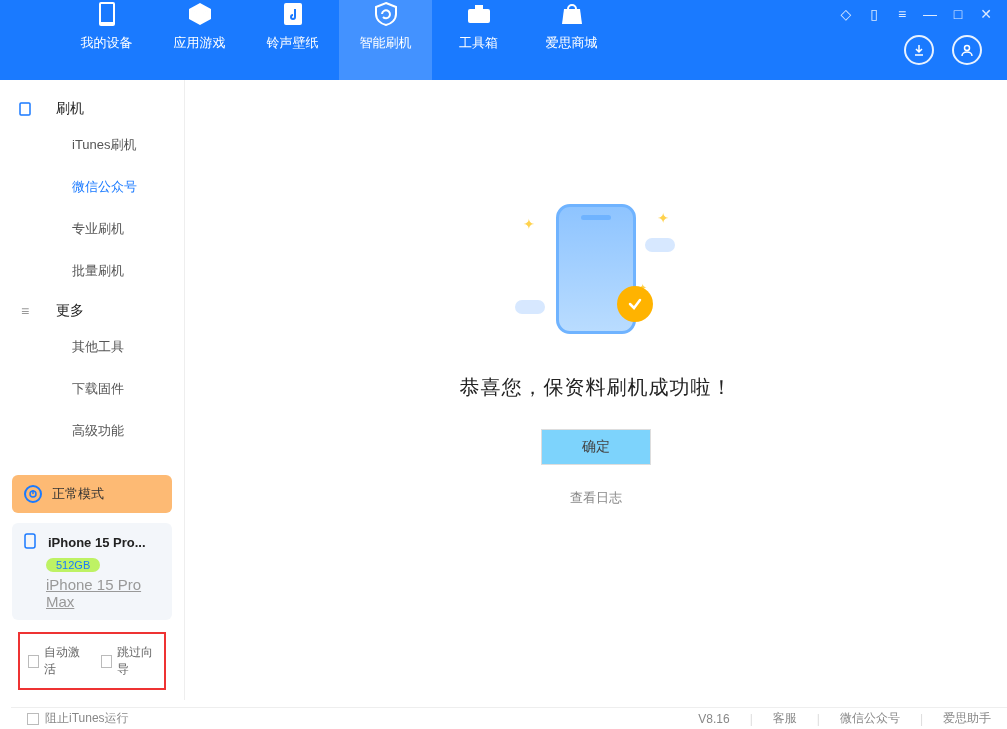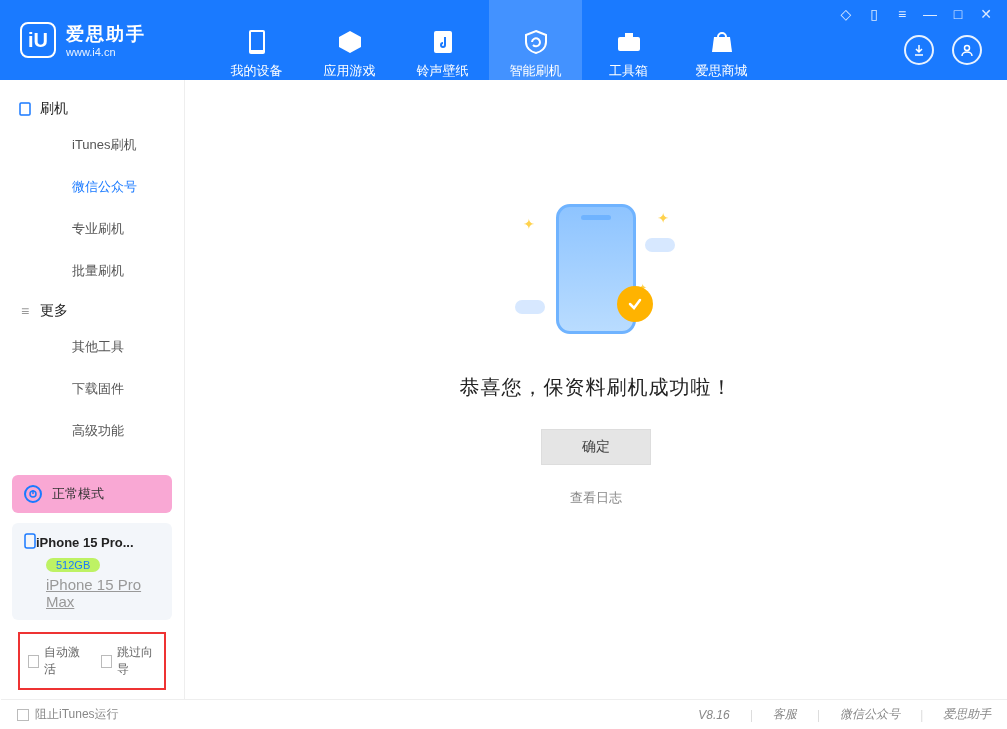--- a/index.html
+++ b/index.html
@@ -6,81 +6,74 @@
     body { width: 1007px; height: 729px; background: #fff; overflow: hidden; position: relative; }
     
     .header { height: 80px; background: linear-gradient(to right, #1a7aff, #1a7aff); display: flex; align-items: center; padding: 0 20px; position: relative; }
     .logo-area { display: flex; align-items: center; width: 150px;}
     .logo-icon { width: 36px; height: 36px; border: 2px solid #fff; border-radius: 8px; display: flex; align-items: center; justify-content: center; color: #fff; font-weight: bold; font-size: 20px; }
     .logo-text { color: #fff; margin-left: 10px; }
     .logo-text .title { font-size: 18px; font-weight: bold; letter-spacing: 2px; }
     .logo-text .subtitle { font-size: 11px; opacity: .9; }
     
     .nav { display: flex; height: 100%; margin-left: 40px; }
-    .nav-item { width: 93px; height: 100%; display: flex; flex-direction: column; align-items: center; justify-content: flex-end; color: #fff; font-size: 13px; cursor: pointer; }
+    .nav-item { width: 93px; height: 100%; display: flex; flex-direction: column; align-items: center; justify-content: flex-start; color: #fff; font-size: 13px; cursor: pointer; }
     .nav-item.active { background: rgba(255,255,255,.18); }
     .nav-icon { width: 28px; height: 28px; display: flex; align-items: center; justify-content: center; margin-bottom: 6px; }
     .nav-icon svg { fill: #fff; }
     
     .top-right { position: absolute; right: 12px; top: 6px; display: flex; gap: 10px; align-items: center; }
     .top-right .wbtn { color: #fff; opacity: .85; cursor: pointer; font-size: 14px; width: 18px; text-align: center; }
     .header-circles { position: absolute; right: 25px; bottom: 15px; display: flex; gap: 18px; }
     .circle-btn { width: 30px; height: 30px; border: 2px solid rgba(255,255,255,.9); border-radius: 50%; display: flex; align-items: center; justify-content: center; cursor: pointer; }
     .circle-btn svg { fill: #fff; }
     
     .body { display: flex; height: 620px; }
     .sidebar { width: 185px; border-right: 1px solid #eee; padding-top: 10px; display: flex; flex-direction: column; }
-    .side-group { padding: 10px 18px 6px; font-size: 14px; color: #222; font-weight: 500; display: flex; align-items: center; gap: 8px; }
+    .side-group { padding: 10px 18px 6px; font-size: 14px; color: #222; font-weight: 500; display: flex; align-items: center; gap: 24px; }
     .side-group .gicon { width: 14px; height: 14px; display: inline-flex; align-items: center; justify-content: center; }
     .side-item { padding: 12px 0 12px 48px; font-size: 13px; color: #555; cursor: pointer; margin-left: 24px; }
     .side-item.active { color: #1a7aff; }
     
     .side-bottom { margin-top: auto; padding: 0 12px 10px; }
-    .mode-pill { background: #f9a8d4; border-radius: 6px; padding: 10px 12px; display: flex; align-items: flex-start; gap: 10px; font-size: 13px; color: #333; margin-bottom: 10px; }
+    .mode-pill { background: #fdba74; border-radius: 6px; padding: 10px 12px; display: flex; align-items: flex-start; gap: 10px; font-size: 13px; color: #333; margin-bottom: 10px; }
     .mode-pill .micon { width: 18px; height: 18px; border-radius: 50%; border: 2px solid #1a7aff; display:flex; align-items:center; justify-content:center; }
     .device-card { background: #f3f6fa; border-radius: 6px; padding: 10px 12px; font-size: 13px; }
-    .device-card .dname { font-weight: bold; color: #222; display:flex; align-items:center; gap:0;}
+    .device-card .dname { font-weight: bold; color: #222; display:flex; align-items:center; gap:12px;}
     .storage-badge { background: #bef264; color: #1a7aff; border-radius: 10px; padding: 1px 10px; font-size: 11px; display: inline-block; margin: 6px 0 4px 22px; }
     .device-card .dmodel { color: #999; font-size: 15px; margin-left: 22px; text-decoration: underline;}
     
     .redbox { border: 2px solid #e33; margin: 12px 6px 0; padding: 10px 8px; display: flex; gap: 18px; font-size: 12px; color: #666; }
     .chk { display: flex; align-items: center; gap: 5px; }
     .chk .box { width: 13px; height: 13px; border: 1px solid #bbb; }
     
     .main { flex: 1; position: relative; display:flex; flex-direction:column; align-items:center; justify-content:center; padding-bottom:80px;}
     .success-illust { width: 170px; height: 150px; position:relative; display:flex; align-items:center; justify-content:center; margin-bottom:30px;}
     .phone { width: 80px; height: 130px; border-radius: 14px; background: linear-gradient(180deg,#8ec4ff,#b9dcff); border: 3px solid #6fb3ff; position:relative;}
     .phone::before{content:""; position:absolute; top:8px; left:50%; transform:translateX(-50%); width:30px; height:5px; background:#6fb3ff; border-radius:3px;}
     .check-badge{position:absolute; right:28px; bottom:22px; width:36px; height:36px; background:#ffb300; border-radius:50%; display:flex; align-items:center; justify-content:center;}
     .spark{position:absolute; color:#ffd24d; font-size:14px;}
     .spark.s1{left:12px; top:22px;} .spark.s2{right:12px; top:16px;} .spark.s3{right:34px; top:88px; font-size:10px;}
     .cloud{position:absolute; width:30px; height:14px; background:#d7e8ff; border-radius:10px;}
     .cloud.c1{left:4px; bottom:30px;} .cloud.c2{right:6px; top:44px;}
     
     .success-title { font-size: 20px; color: #222; letter-spacing: 1px; margin-bottom: 28px;}
-    .ok-btn { border: 1px solid #ddd; background:#e5e5e5; padding: 8px 40px; font-size: 14px; color:#444; cursor:pointer; margin-bottom: 24px;}
+    .ok-btn { border: 1px solid #ddd; background:#7dd3fc; padding: 8px 40px; font-size: 14px; color:#444; cursor:pointer; margin-bottom: 24px;}
     .view-log { color:#888; font-size:13px; cursor:pointer;}
     
-    .footer { position:absolute; bottom:0; left:1px; right:0; height:30px; border-top:1px solid #eee; display:flex; align-items:center; padding: 0 16px; font-size:12px; color:#888;}
+    .footer { position:absolute; bottom:0; left:11px; right:0; height:22px; border-top:1px solid #eee; display:flex; align-items:center; padding: 0 16px; font-size:12px; color:#888;}
     .footer .fleft{ display:flex; align-items:center; gap:6px;}
-    .footer .fright{ margin-left:auto; display:flex; align-items:center; gap:20px;font-style:italic;}
+    .footer .fright{ margin-left:auto; display:flex; align-items:center; gap:20px;}
     .footer .sep{ color:#ddd;}
     .cb { width: 12px; height: 12px; border: 1px solid #bbb; display:inline-block; }
   </style>
 </head>
 <body>
 
 <div class="header">
-  <div class="logo-area">
-    <div class="logo-icon">iU</div>
-    <div class="logo-text">
-      <div class="title">爱思助手</div>
-      <div class="subtitle">www.i4.cn</div>
-    </div>
-  </div>
   <div class="nav">
     <div class="nav-item">
       <div class="nav-icon">
           <svg width="20" height="26" viewBox="0 0 20 26">
             <rect x="2" y="1" width="16" height="24" rx="2" fill="#fff"></rect>
             <rect x="4" y="3" width="12" height="18" fill="#1a7aff"></rect>
           </svg>
         </div>
       <span>我的设备</span>
     </div>

